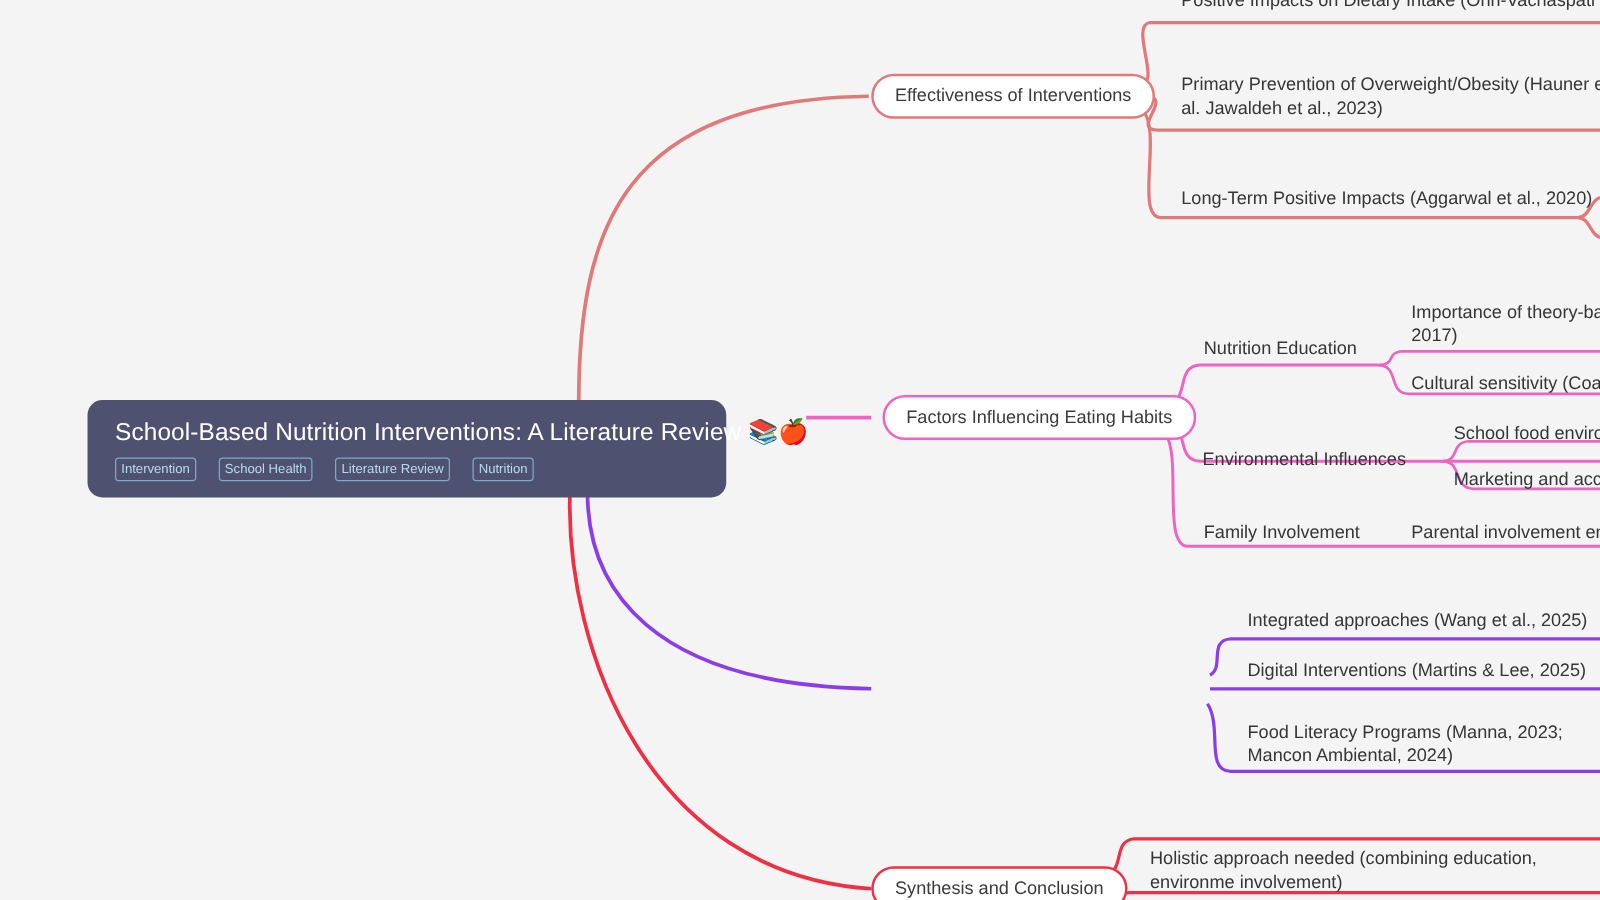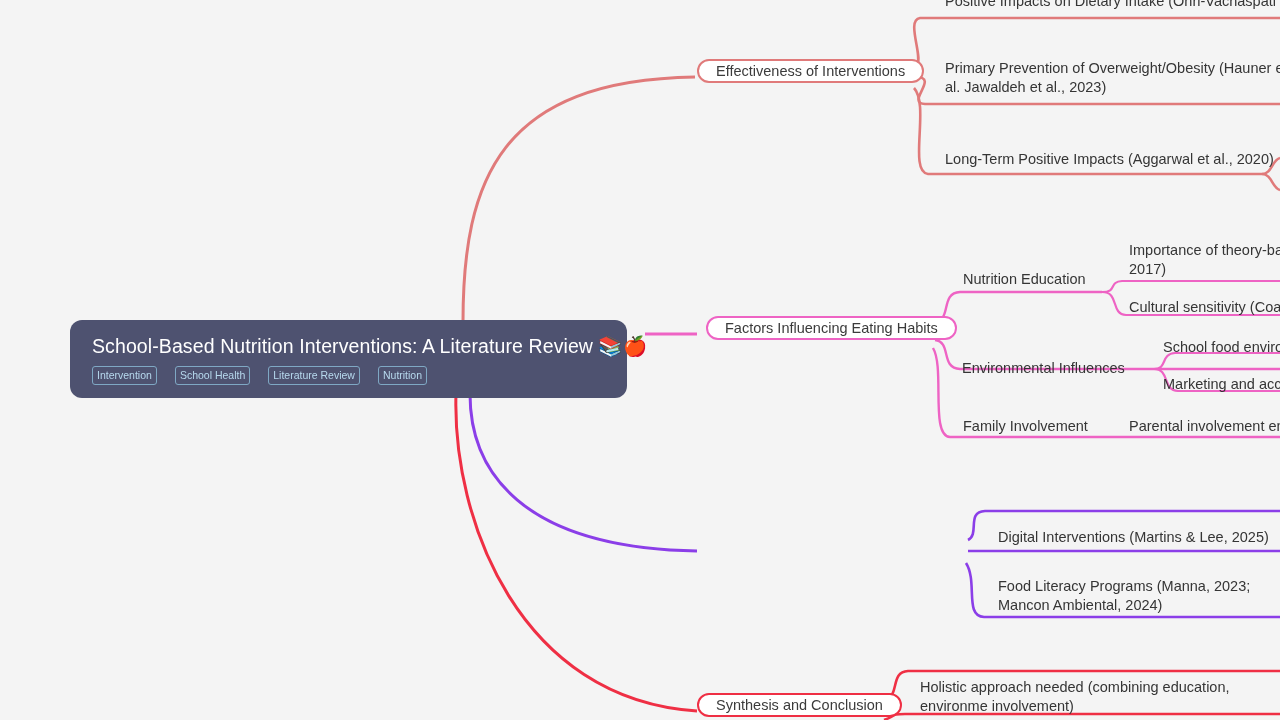--- a/index.html
+++ b/index.html
@@ -24,21 +24,21 @@
     width: 1280px;
     height: 720px;
     pointer-events: none;
   }
 
   
   .root-node {
     position: absolute;
     left: 70px;
     top: 320px;
-    width: 557px;
+    width: 511px;
     box-sizing: border-box;
     background: #4e5270;
     border-radius: 12px;
     padding: 14px 22px 13px 22px;
     z-index: 10;
   }
   .root-title {
     color: #ffffff;
     font-size: 19.5px;
     line-height: 24px;
@@ -61,21 +61,21 @@
     background: transparent;
   }
 
   
   .pill {
     position: absolute;
     box-sizing: border-box;
     background: #ffffff;
     border-radius: 22px;
     border: 2.5px solid #000;
-    height: 24px;
+    height: 36px;
     display: flex;
     align-items: center;
     justify-content: center;
     padding: 0 17px;
     z-index: 9;
     white-space: nowrap;
   }
   .pill span {
     font-size: 14.5px;
     color: #3b3b3b;
@@ -182,20 +182,21 @@
   </div>
 
   <div class="wire-label lvl3" style="left:1129px; top:298px;">Cultural sensitivity (Coate</div>
 
   <div class="wire-label lvl3" style="left:1163px; top:338px;">School food enviror</div>
 
   <div class="wire-label lvl3" style="left:1163px; top:375px;">Marketing and acce</div>
 
   <div class="wire-label lvl3" style="left:1129px; top:417px;">Parental involvement enh</div>
 
+  <div class="wire-label" style="left:998px; top:488px;">Integrated approaches (Wang et al., 2025)</div>
 
   <div class="wire-label" style="left:998px; top:528px;">Digital Interventions (Martins &amp; Lee, 2025)</div>
 
   <div class="wire-label" style="left:998px; top:577px; width:300px; white-space:normal;">
     <span>Food Literacy Programs (Manna, 2023; Mancon</span>
     <span>Ambiental, 2024)</span>
   </div>
 
   <div class="wire-label" style="left:920px; top:678px; width:380px; white-space:normal;">
     <span>Holistic approach needed (combining education, environme</span>

